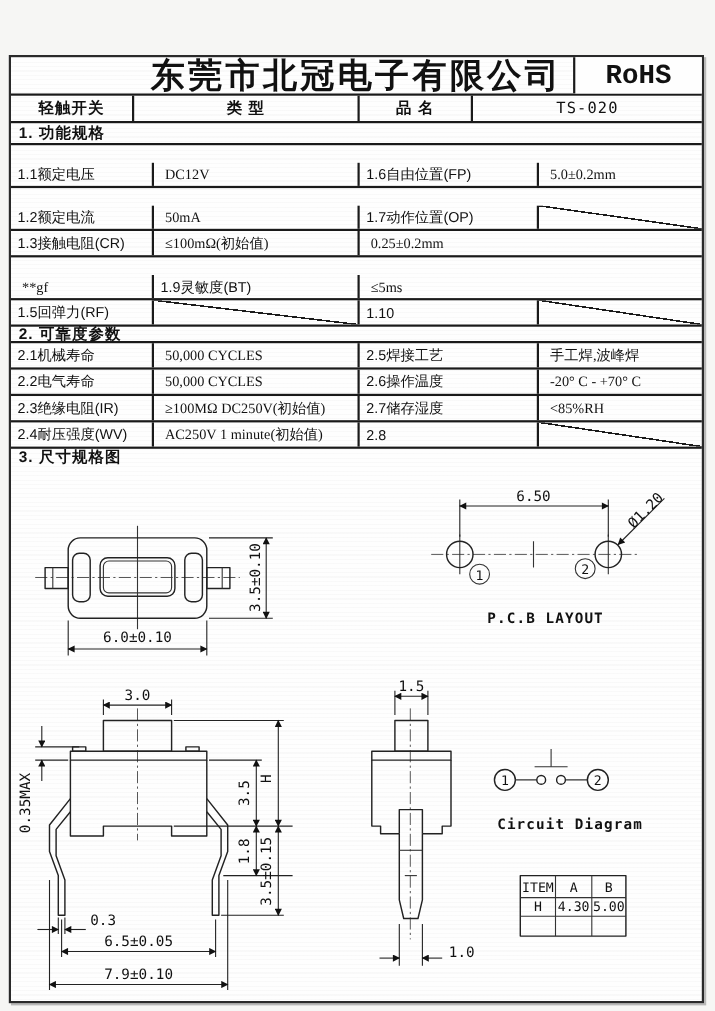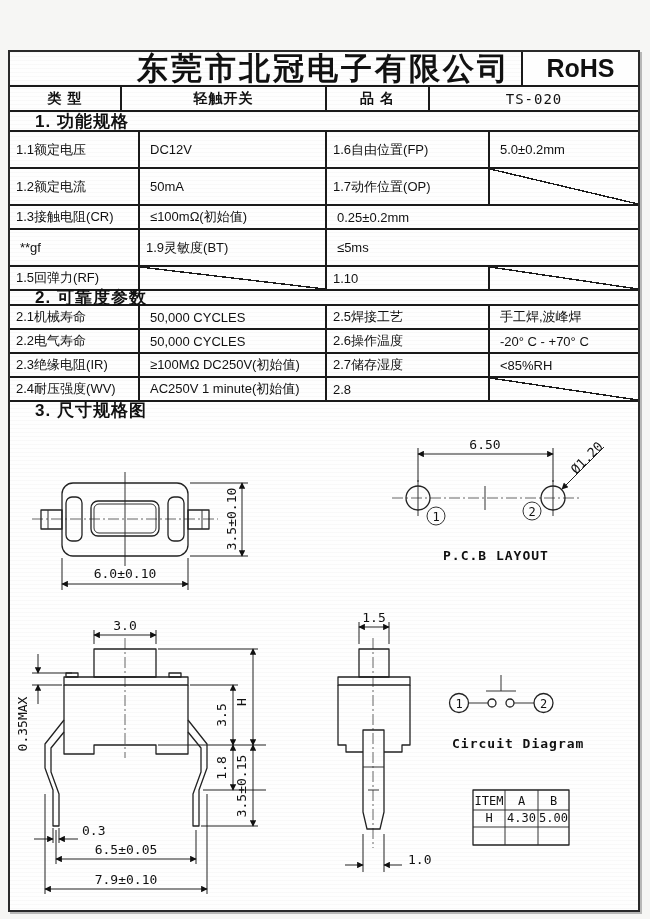--- a/index.html
+++ b/index.html
@@ -21,37 +21,37 @@
   .row-title { position:relative; height:35px; border-bottom:2px solid #1a1a1a; }
   .company {
     position:absolute; left:0; top:0; width:100%; height:33px;
     display:flex; align-items:center; justify-content:center;
     font-size:31px; font-weight:700; letter-spacing:3px;
   }
   .rohs {
     position:absolute; right:0; top:0; width:117px; height:33px;
     border-left:2px solid #1a1a1a; background:#fefefe;
     display:flex; align-items:center; justify-content:center;
-    font-family:Liberation Sans, sans-serif; font-size:25px; font-weight:700;
+    font-family:Liberation Mono, monospace; font-size:25px; font-weight:700;
   }
   .row-type { height:25px; border-bottom:2px solid #1a1a1a; display:grid; grid-template-columns:110px 205px 103px 1fr; }
   .row-type .c { display:flex; align-items:center; justify-content:center; font-size:14px; font-weight:700; letter-spacing:1px; }
   .row-type .c + .c { border-left:2px solid #1a1a1a; }
   .row-type .val { font-family:"DejaVu Sans Mono", monospace; font-weight:400; }
   
-  .sec { display:flex; align-items:center; padding-left:25px; font-size:17px; font-weight:700; letter-spacing:1px; }
+  .sec { display:flex; align-items:center; padding-left:7px; font-size:14px; font-weight:700; letter-spacing:1px; }
   .sec1 { height:20px; border-bottom:2px solid #1a1a1a; }
   .sec2 { height:15px; border-bottom:2px solid #1a1a1a; }
   .sec3 { height:16px; }
   
   .trow { display:grid; grid-template-columns:128px 187px 163px 1fr; border-bottom:2px solid #1a1a1a; }
   .trow .c { display:flex; align-items:center; font-size:13px; padding-left:6px; overflow:hidden; white-space:nowrap; }
   .trow .c + .c { border-left:2px solid #1a1a1a; }
-  .trow .v { font-family:Liberation Sans, sans-serif; padding-left:10px; }
-  .h23 { height:37px; } .h24 { height:24px; }
+  .trow .v { font-family:Liberation Serif, serif; padding-left:10px; }
+  .h23 { height:23px;margin-top:16px; } .h24 { height:24px; }
   .diag { background-image:linear-gradient(to top right, transparent calc(50% - 0.7px), #1a1a1a calc(50% - 0.7px), #1a1a1a calc(50% + 0.7px), transparent calc(50% + 0.7px)); }
   
   .drawing { position:relative; height:532px; }
   .drawing svg { position:absolute; left:0; top:0; }
   .ol { fill:none; stroke:#222; stroke-width:1.3; stroke-linejoin:round; }
   .thin { fill:none; stroke:#333; stroke-width:1; }
   .dim { fill:none; stroke:#222; stroke-width:1; }
   .cl { fill:none; stroke:#555; stroke-width:0.9; stroke-dasharray:11 3 2 3; }
   text { fill:#111; font-family:"DejaVu Sans Mono", monospace; font-size:13px; }
   .cap { font-size:13px; letter-spacing:1px; font-weight:700; }
@@ -61,22 +61,22 @@
 <body>
 
 <div class="doc">
 
   <div class="row-title">
     <div class="company">东莞市北冠电子有限公司</div>
     <div class="rohs">RoHS</div>
   </div>
 
   <div class="row-type">
+    <div class="c">轻触开关</div>
     <div class="c">类  型</div>
-    <div class="c">轻触开关</div>
     <div class="c">品  名</div>
     <div class="c val">TS-020</div>
   </div>
 
   <div class="sec sec1">1.  功能规格</div>
 
   <div class="trow h23">
     <div class="c">1.1额定电压</div>
     <div class="c v">DC12V</div>
     <div class="c">1.6自由位置(FP)</div>

